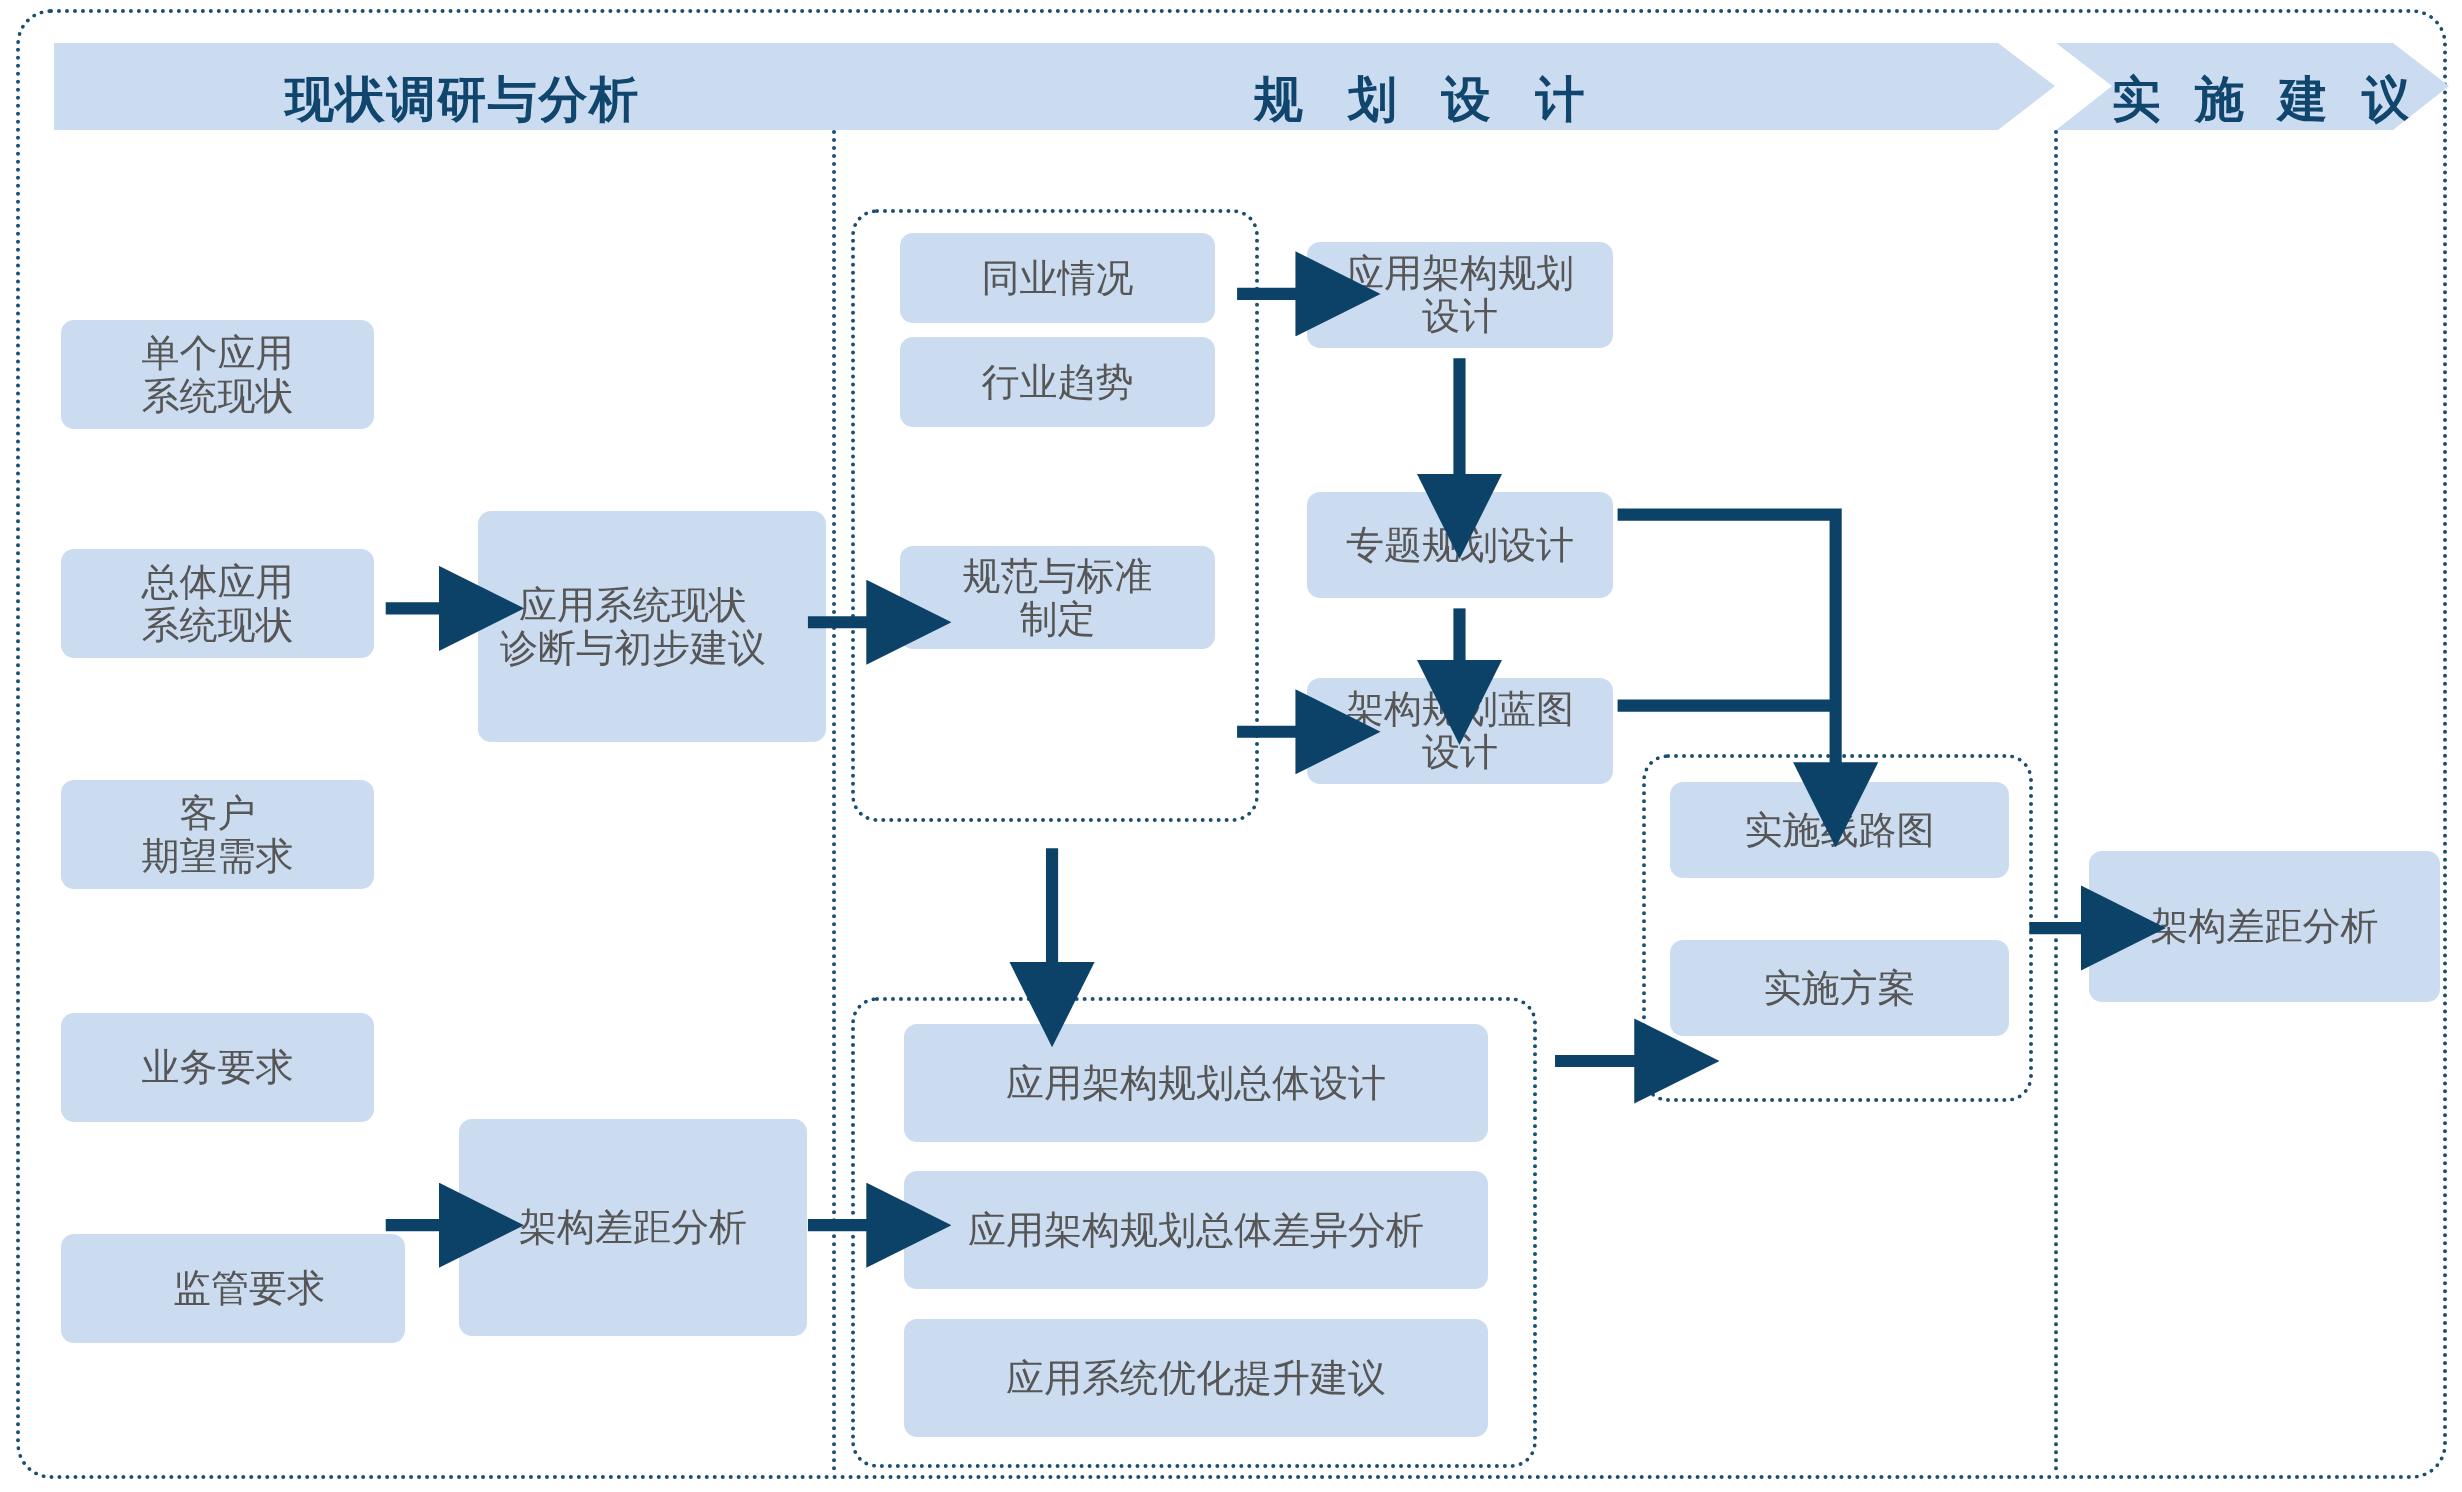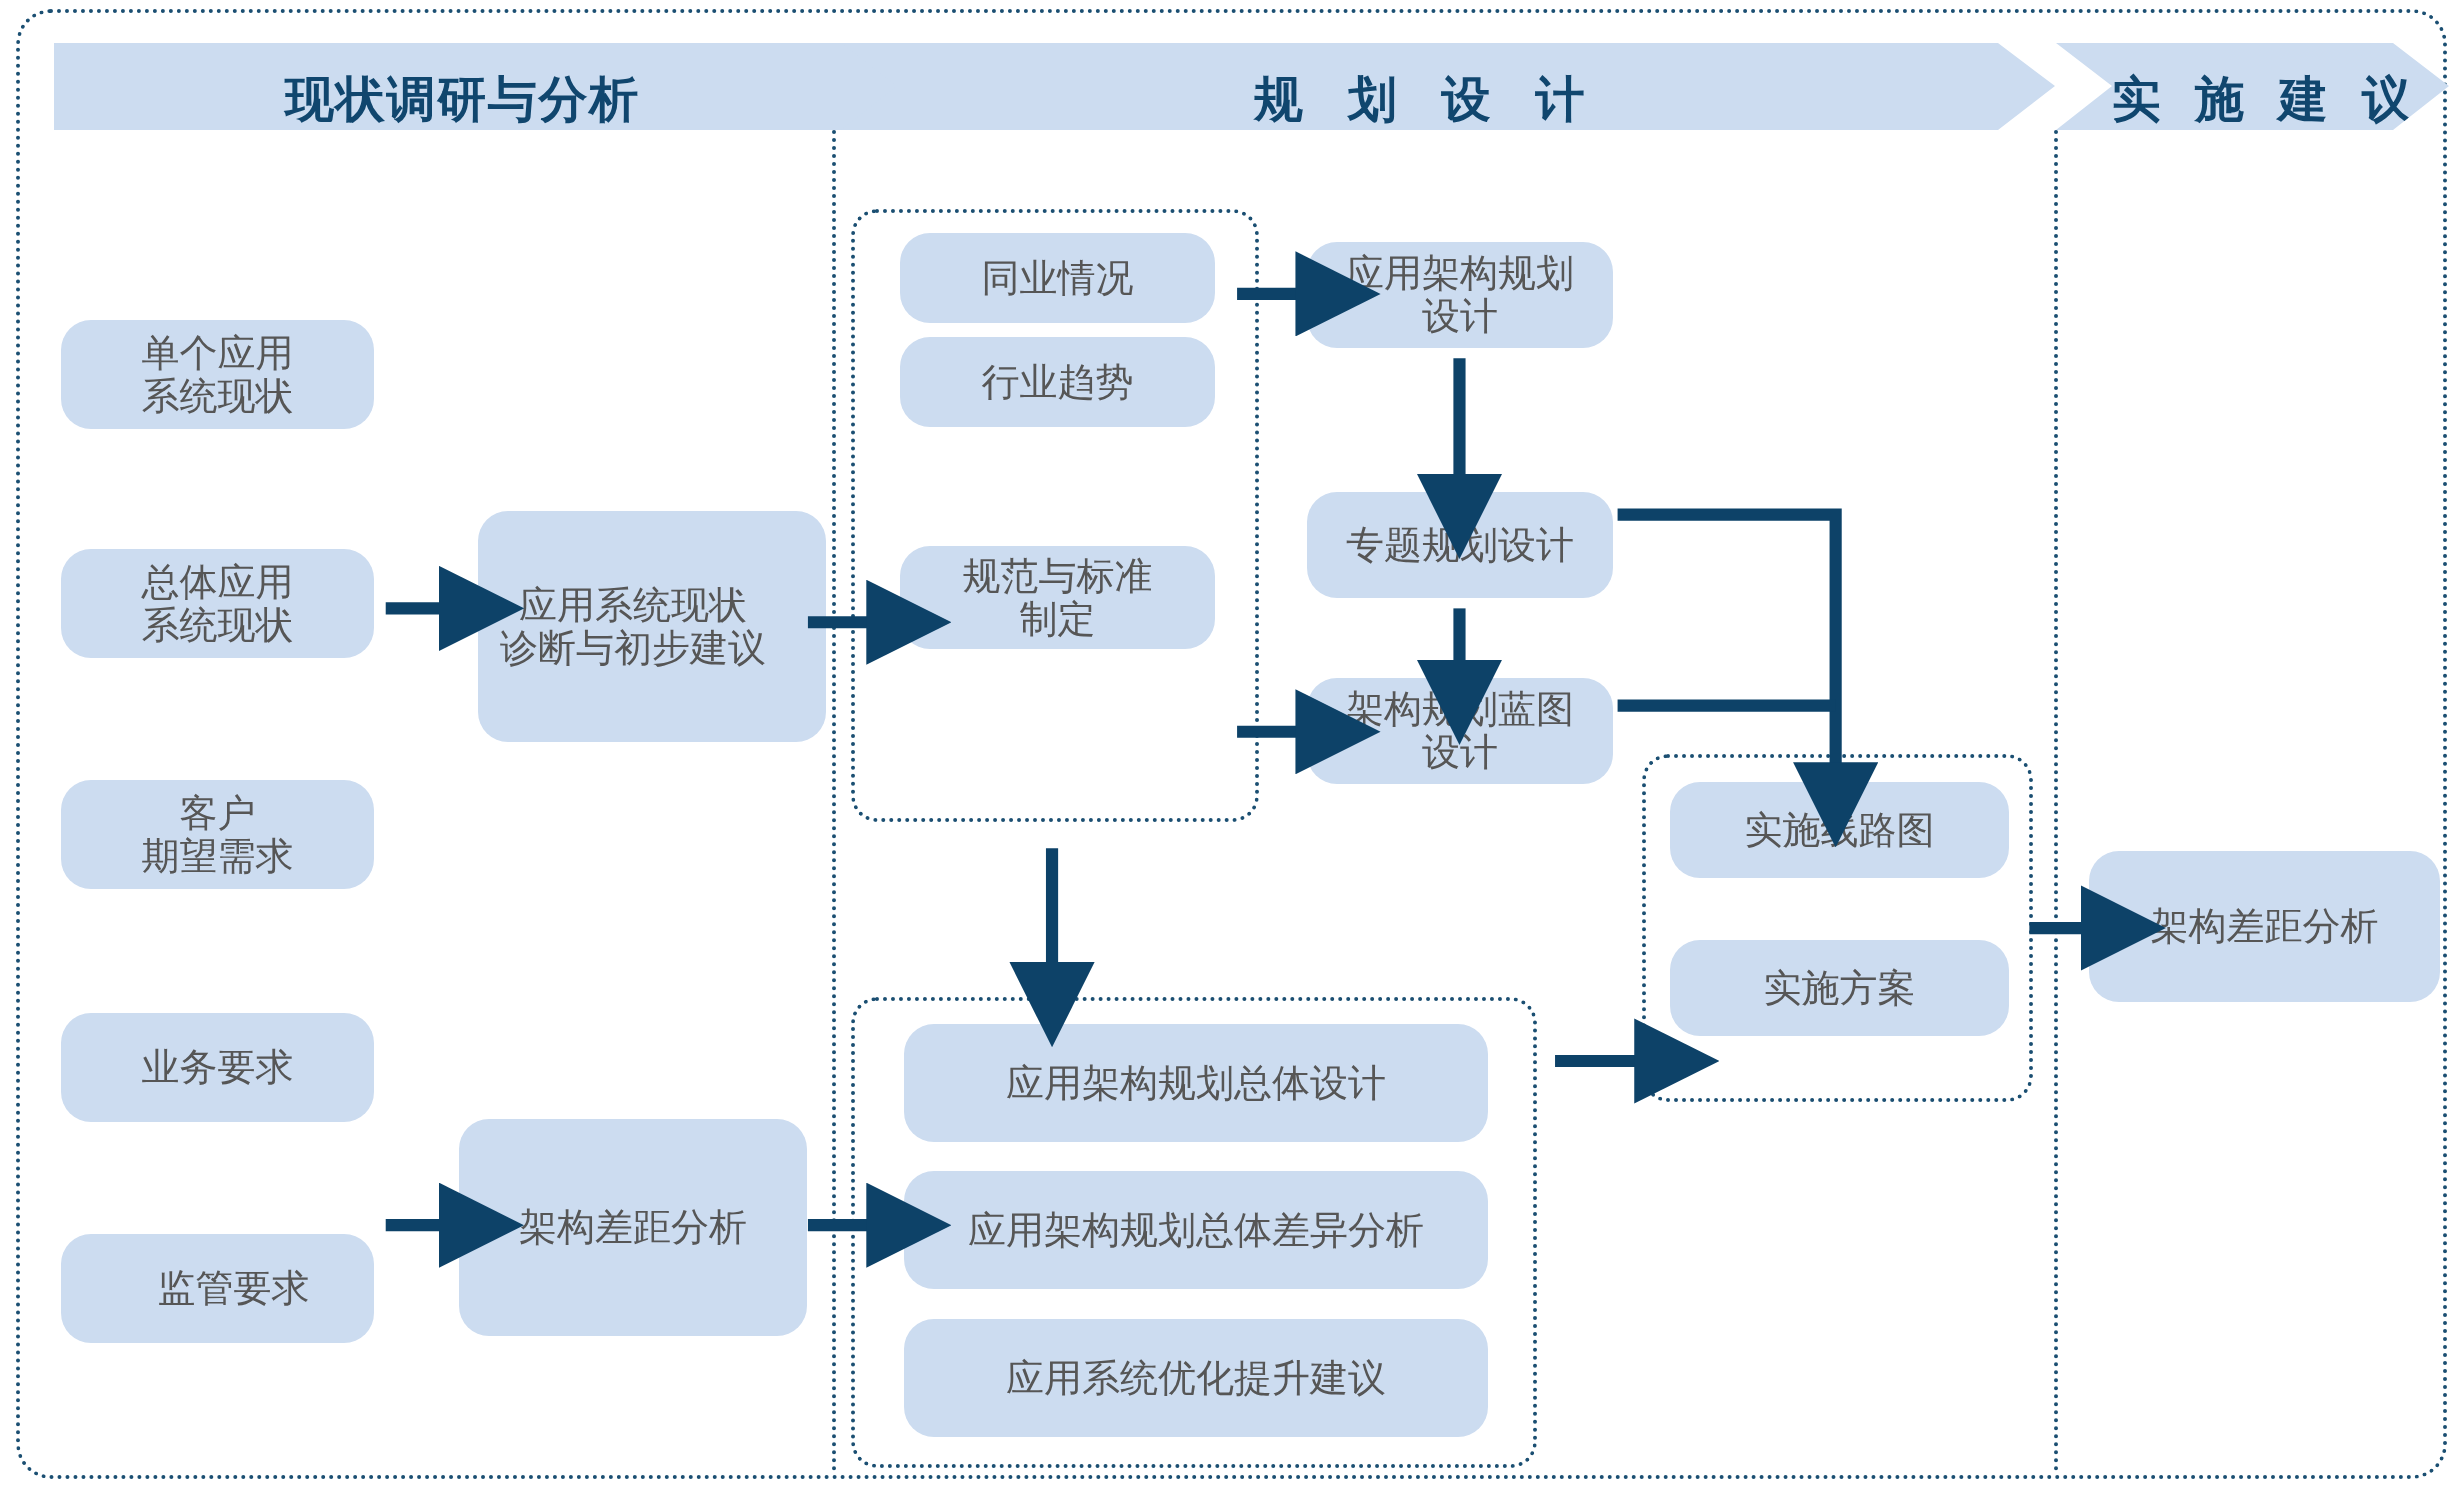--- a/index.html
+++ b/index.html
@@ -69,21 +69,21 @@
     width:0;
     border-left:4.3px dotted #1b4f72;
   }
   .div-1{ left:832px; top:130px; height:1342px; }
   .div-2{ left:2054px; top:130px; height:1342px; }
 
   
   .node{
     position:absolute;
     background:#ccdcf0;
-    border-radius:30px;
+    border-radius:13px;
     display:flex;
     align-items:center;
     justify-content:center;
     text-align:center;
     color:#565656;
     font-size:38px;
     line-height:1.12;
     box-sizing:border-box;
     overflow:visible;
   }
@@ -131,21 +131,21 @@
     <span class="ntxt">总体应用
 系统现状</span>
   </div>
   <div class="node" style="left:61px;  top:780px;  width:313px; height:109px;">
     <span class="ntxt">客户
 期望需求</span>
   </div>
   <div class="node" style="left:61px;  top:1013px; width:313px; height:109px;">
     <span class="ntxt">业务要求</span>
   </div>
-  <div class="node" style="left:61px;  top:1234px; width:313px; height:109px;padding-left:32px;">
+  <div class="node" style="left:61px;  top:1234px; width:344px; height:109px;padding-left:32px;">
     <span class="ntxt">监管要求</span>
   </div>
 
   <div class="node overflow" style="left:478px; top:511px; width:348px; height:231px;">
     <span class="ntxt" style="margin-left:-38px;">应用系统现状
 诊断与初步建议</span>
   </div>
   <div class="node" style="left:459px; top:1119px; width:348px; height:217px;">
     <span class="ntxt">架构差距分析</span>
   </div>

